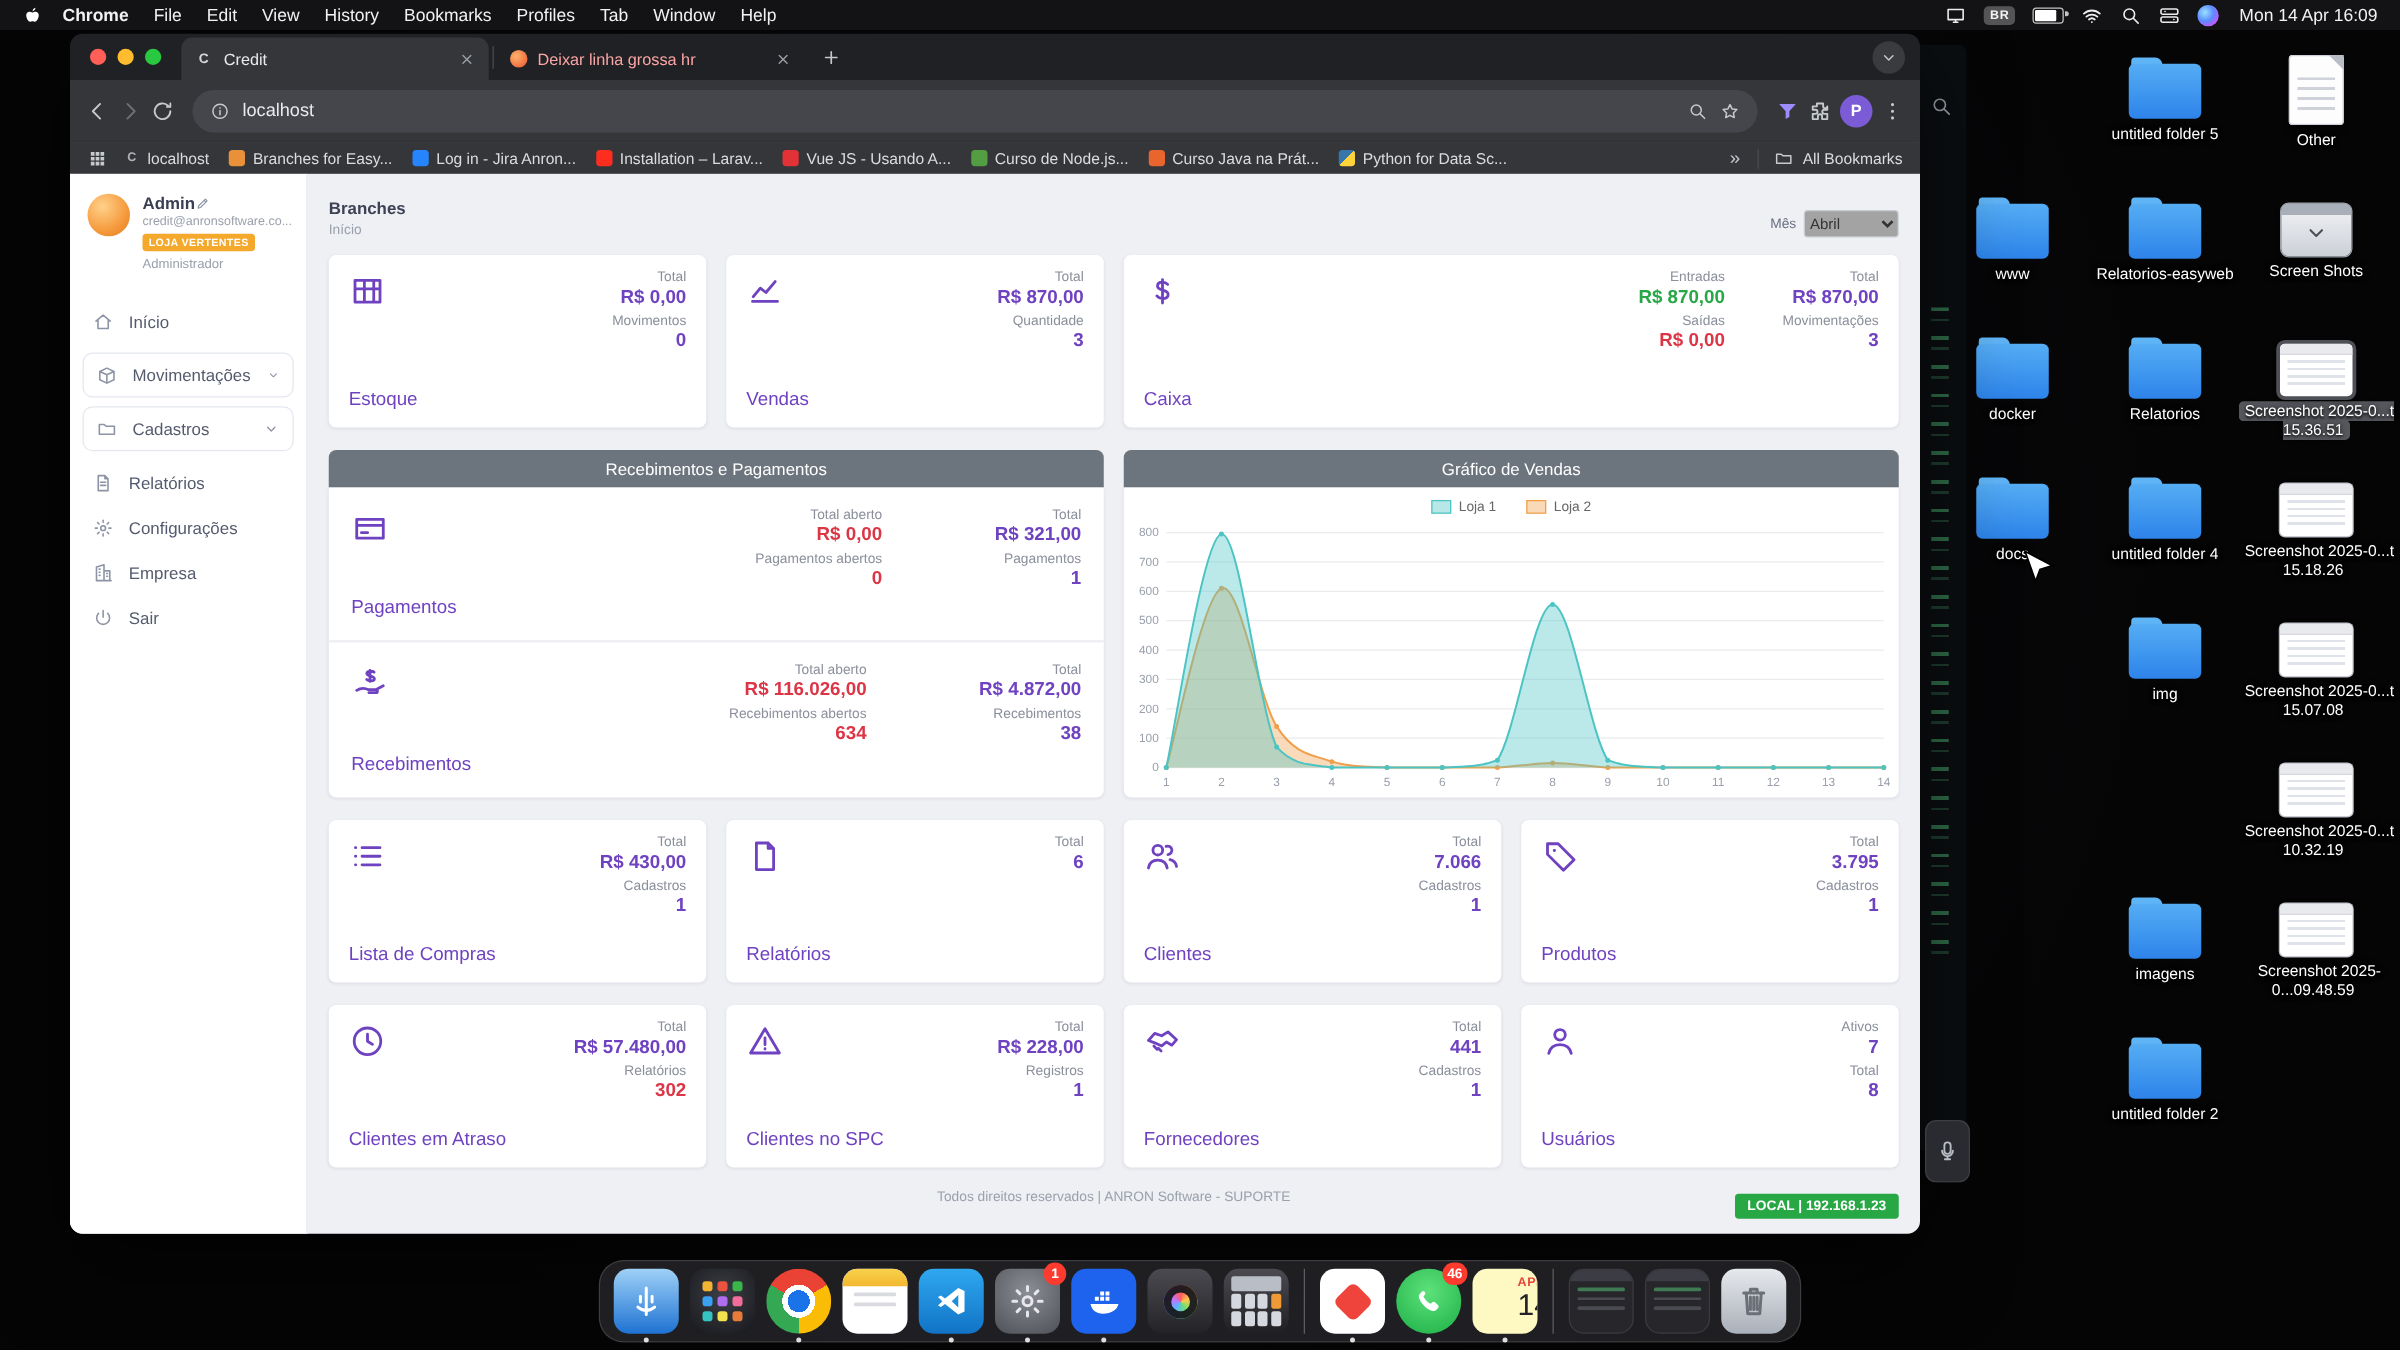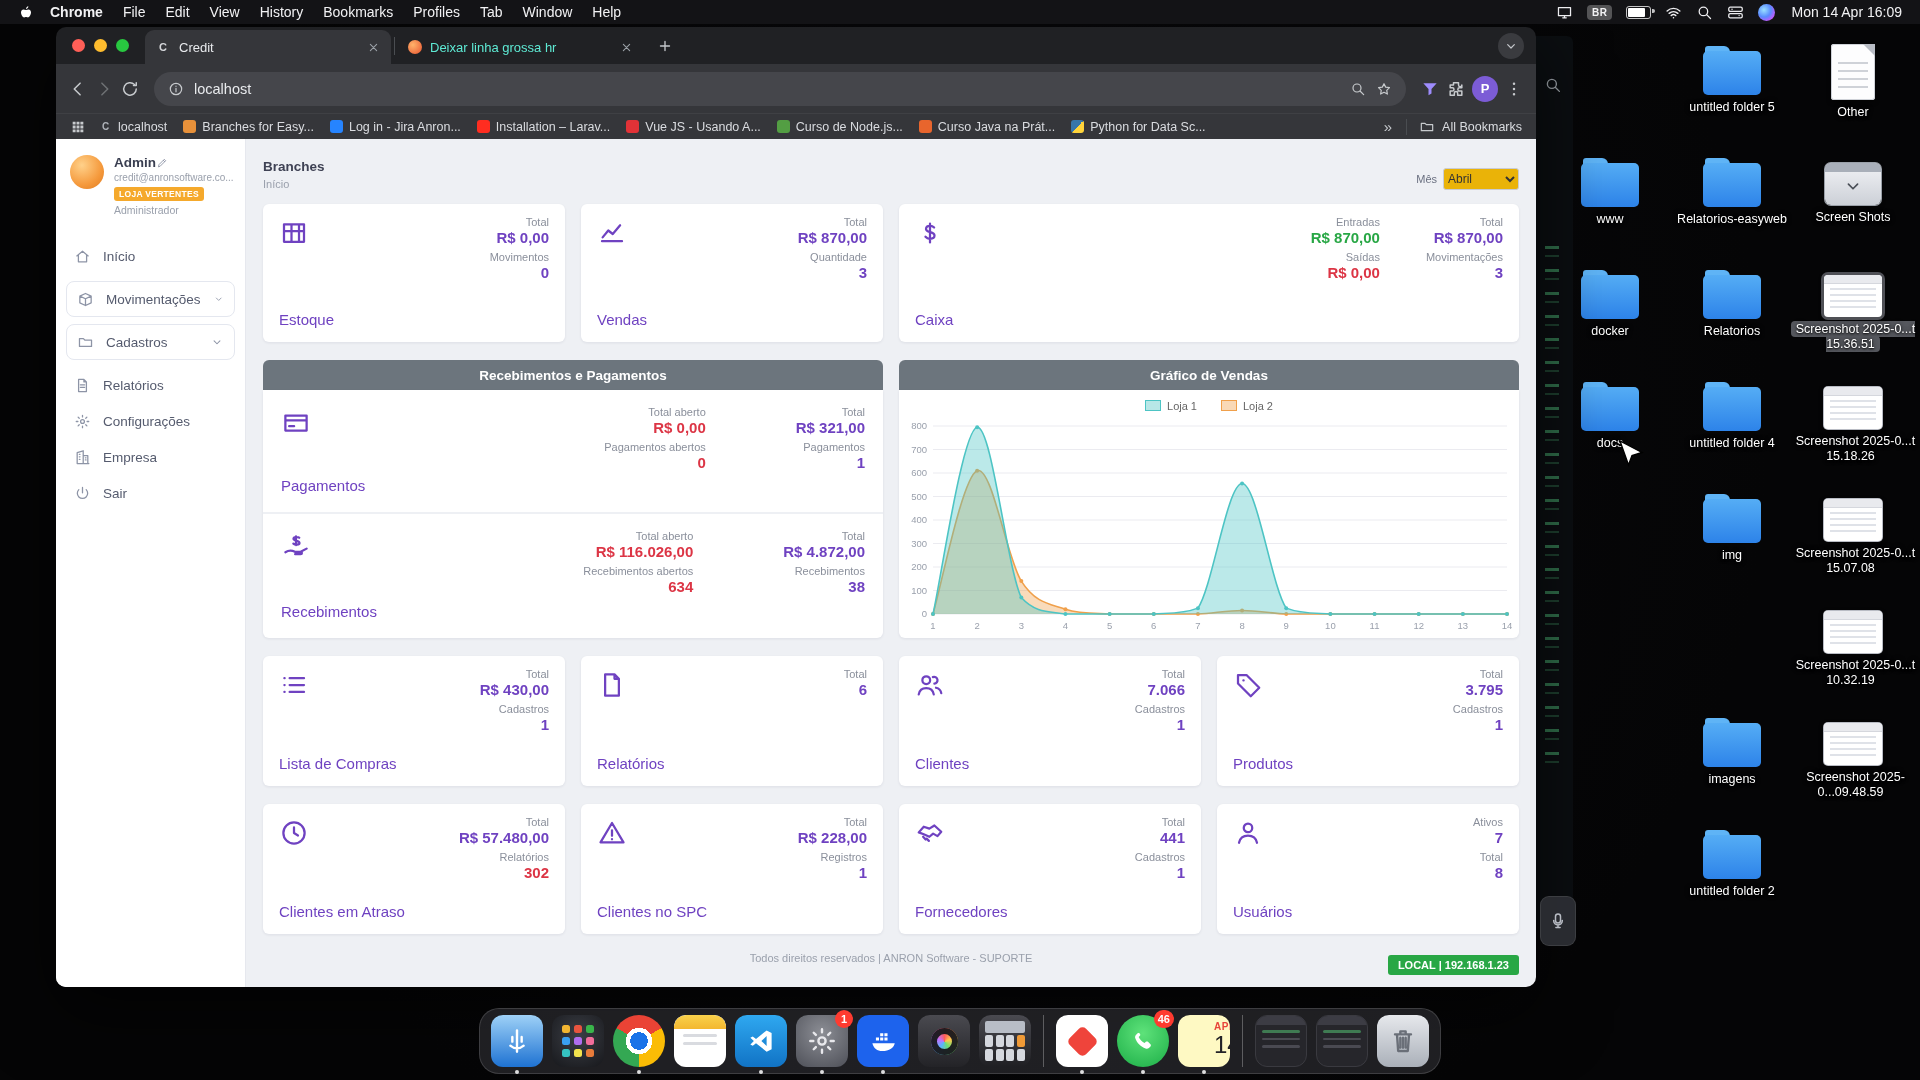--- a/index.html
+++ b/index.html
@@ -59,21 +59,21 @@
   .dt-item.selected .ss{box-shadow:0 0 0 3px rgba(130,132,140,.6),0 2px 5px rgba(0,0,0,.55)}
   
   #cursor{position:absolute;left:1618px;top:440px;z-index:30}
   
   #chrome-window{position:absolute;left:56px;top:27px;width:1480px;height:960px;border-radius:10px;
                  box-shadow:0 25px 70px rgba(0,0,0,.65);display:flex;flex-direction:column;z-index:5}
   #tabstrip{height:37px;background:#202124;border-radius:10px 10px 0 0;display:flex;align-items:flex-end}
   #traffic{display:flex;gap:9px;align-self:center;margin:0 16px 0 16px}
   .tl{width:13px;height:13px;border-radius:50%;display:inline-block}
   .tl.red{background:#ff5f57}.tl.yellow{background:#febc2e}.tl.green{background:#28c840}
-  .tab{height:34px;width:226px;display:flex;align-items:center;gap:8px;padding:0 10px;color:#5eead4;font-size:13px}
+  .tab{height:34px;width:226px;display:flex;align-items:center;gap:8px;padding:0 10px;color:#fca5a5;font-size:13px}
   .tab.active{background:#35363a;border-radius:9px 9px 0 0;color:#e8eaed}
   .tab-title{flex:1;white-space:nowrap;overflow:hidden;text-overflow:ellipsis}
   .tab-fav-c{width:16px;height:16px;display:flex;align-items:center;justify-content:center;
              color:#d5d7da;font-size:11px;font-weight:bold}
   .tab-fav-globe{width:14px;height:14px;border-radius:50%;background:radial-gradient(circle at 35% 35%,#ffb36b,#e8542f)}
   .tab-close{width:15px;height:15px;color:#9aa0a6}
   .tab-close svg{width:100%;height:100%}
   .tab-sep{width:1px;height:18px;background:#4a4d51;align-self:center;margin:0 3px}
   #new-tab{width:26px;height:26px;color:#c4c7cb;align-self:center;margin-left:8px;padding:4px;box-sizing:border-box}
   #new-tab svg{width:100%;height:100%}
@@ -121,38 +121,38 @@
   .sm-group .sm-item{padding:0 10px;height:34px}
   .sm-chev{margin-left:auto;width:14px;height:14px;color:#8d94a6;display:inline-flex}
   .sm-chev svg{width:100%;height:100%}
   
   #content{flex:1;position:relative;padding:16px 17px 0;overflow:hidden;min-width:0}
   #content-head{display:flex;justify-content:space-between;align-items:flex-end;margin:4px 0 14px}
   #pg-title{font-size:13.5px;font-weight:bold;color:#3f4254}
   #pg-sub{font-size:11px;color:#9aa0ac;margin-top:4px}
   #month-ctl{display:flex;align-items:center;gap:6px}
   #month-label{font-size:11px;color:#6a7080}
-  #month-select{font-size:12px;height:22px;width:76px;border:1px solid #c9ccd4;border-radius:3px;background:#eab308;color:#333}
+  #month-select{font-size:12px;height:22px;width:76px;border:1px solid #c9ccd4;border-radius:3px;background:#a3a3a3;color:#333}
   .row{display:grid;gap:16px;margin-bottom:18px}
   .r1,.r3,.r4{grid-template-columns:repeat(4,1fr)}
   .r2{grid-template-columns:1fr 1fr}
   .card{position:relative;background:#fff;border-radius:6px;box-shadow:0 1px 3px rgba(25,30,60,.08)}
   .card.span2{grid-column:span 2}
   .r1 .card{height:138px}
   .r3 .card,.r4 .card{height:130px}
   .card-icon{position:absolute;top:14px;left:16px;width:30px;height:30px;color:var(--accent,#6f42c1)}
   .card-icon svg{width:100%;height:100%}
   .card-title{position:absolute;left:16px;bottom:12px;color:var(--accent,#6f42c1);font-size:15px;max-width:150px;line-height:1.25}
   .stats{position:absolute;top:12px;right:16px;display:flex;gap:46px}
   .stat{margin-bottom:5px}
   .stat-label{font-size:11px;color:#8a8f9b;text-align:right;white-space:nowrap}
   .stat-value{font-size:15px;font-weight:bold;text-align:right;margin-top:1px;white-space:nowrap}
   .c-purple{color:var(--accent,#6f42c1)} .c-red{color:var(--red,#dc3545)} .c-green{color:var(--green,#28a745)}
   .panel-head{height:30px;background:var(--panel-header,#6c757d);color:#fff;display:flex;align-items:center;
-              justify-content:center;font-size:13.5px;font-weight:bold;border-radius:6px 6px 0 0}
+              justify-content:center;font-size:13.5px;font-weight:normal;border-radius:6px 6px 0 0}
   .panel-body{background:#fff;height:248px;border-radius:0 0 6px 6px;box-shadow:0 1px 3px rgba(25,30,60,.08)}
   .prow{position:relative;height:124px}
   .prow.first{border-bottom:2px solid #eef0f4;height:122px}
   .prow .card-icon{top:18px;left:18px}
   .prow .card-title{left:18px;bottom:16px}
   .prow .stats{top:16px;right:18px;gap:90px}
   .chart-body{padding-top:4px;box-sizing:border-box}
   #legend{display:flex;justify-content:center;align-items:center;gap:24px;height:24px;font-size:11px;color:#666}
   .lg-item{display:flex;align-items:flex-start}
   .sw{display:inline-block;width:14px;height:9px;margin-right:6px;border:1px solid}

